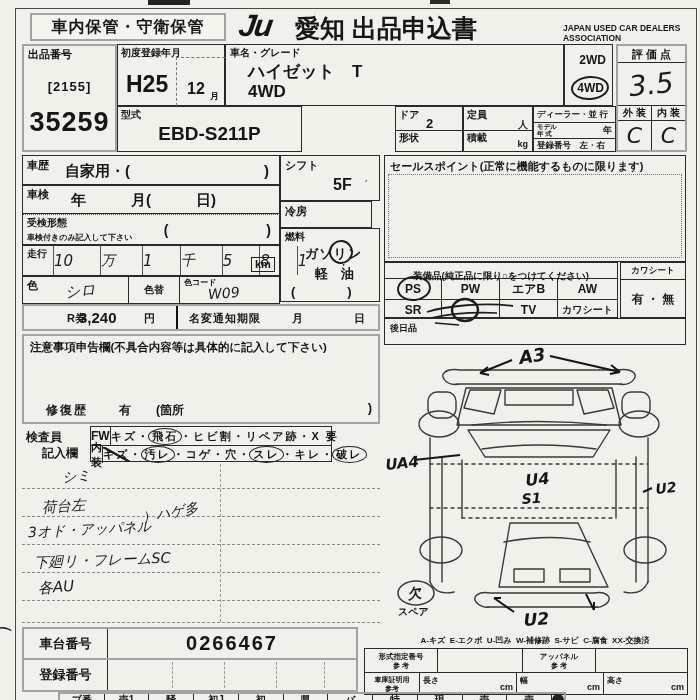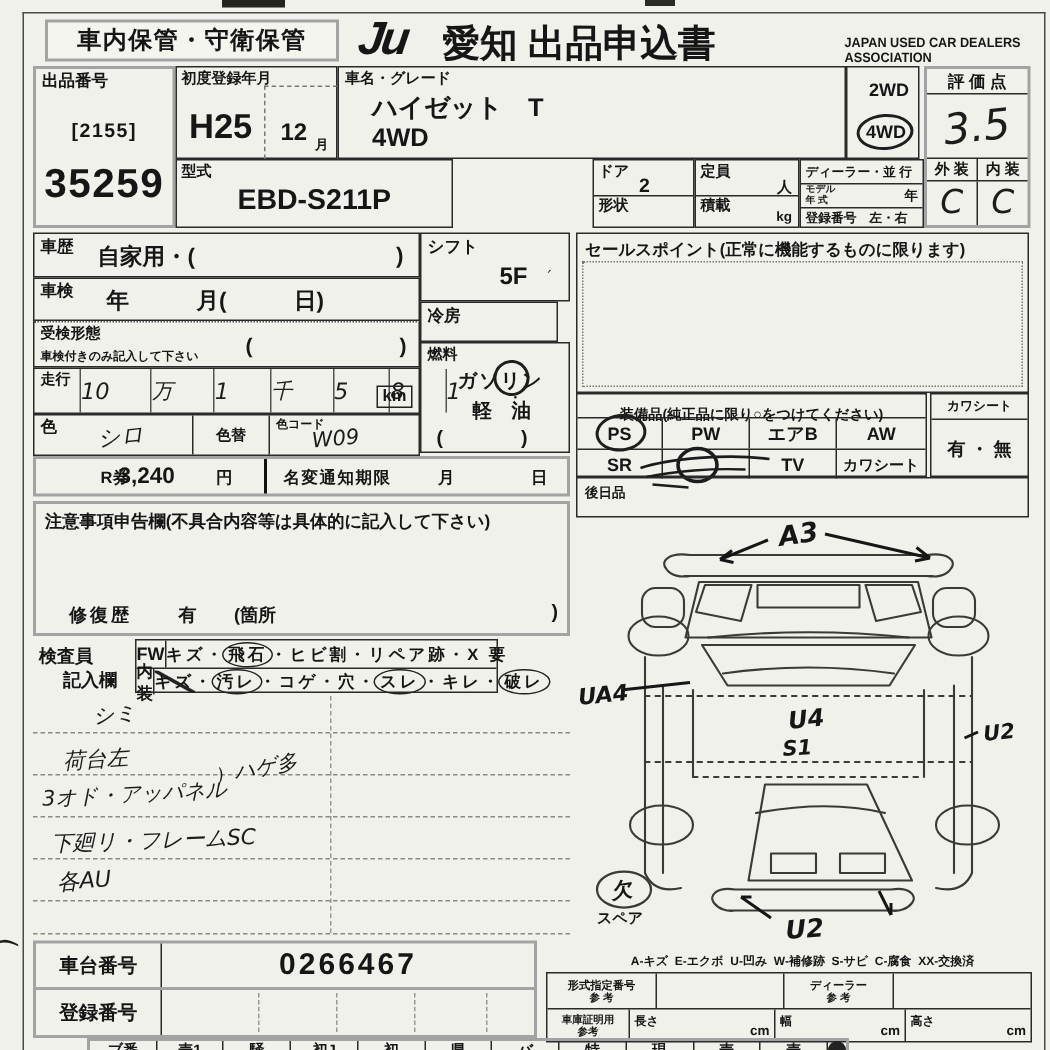--- a/index.html
+++ b/index.html
@@ -342,21 +342,21 @@
   </div>
 
   <div class="abs bx" style="left:364px;top:648px;width:324px;height:47px;border-width:1.5px;">
     <div style="height:23px;display:flex;border-bottom:1.5px solid #2a2a2a;">
       <span class="ctr" style="width:72px;border-right:1px solid #2a2a2a;flex-direction:column;">
         <span class="bold" style="font-size:7.5px;">形式指定番号</span>
         <span class="tinylbl">参 考</span>
       </span>
       <span style="width:84px;border-right:1px solid #2a2a2a;"></span>
       <span class="ctr" style="width:72px;border-right:1px solid #2a2a2a;flex-direction:column;">
-        <span class="bold" style="font-size:7.5px;">ディーラー</span>
+        <span class="bold" style="font-size:7.5px;">アッパネル</span>
         <span class="tinylbl">参 考</span>
       </span>
       <span style="flex:1;"></span>
     </div>
     <div style="height:21px;display:flex;">
       <span class="ctr" style="width:54px;border-right:1px solid #2a2a2a;flex-direction:column;">
         <span class="bold" style="font-size:7px;">車庫証明用</span>
         <span class="tinylbl">参考</span>
       </span>
       <span style="width:96px;border-right:1px solid #2a2a2a;position:relative;">

